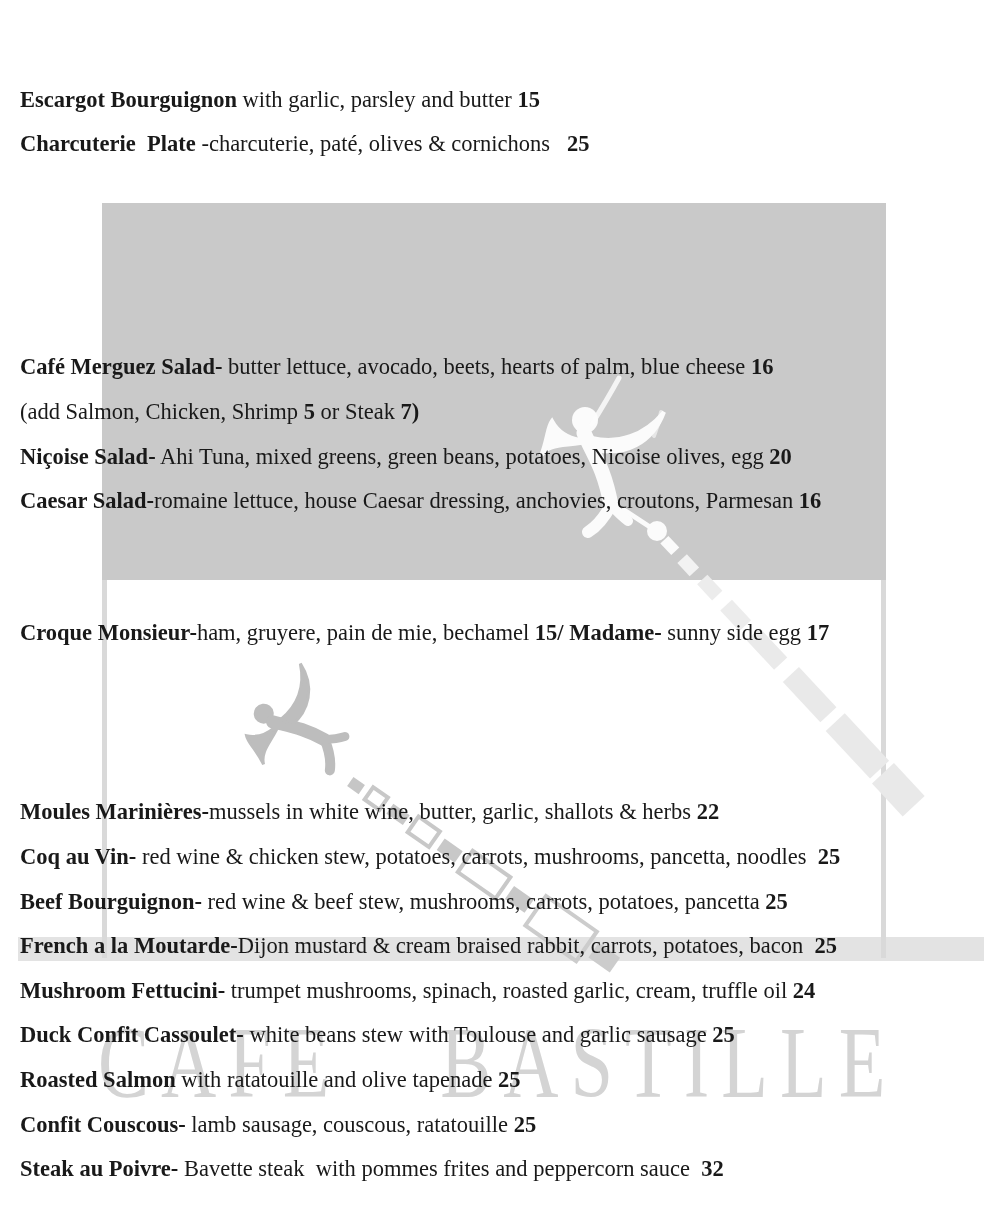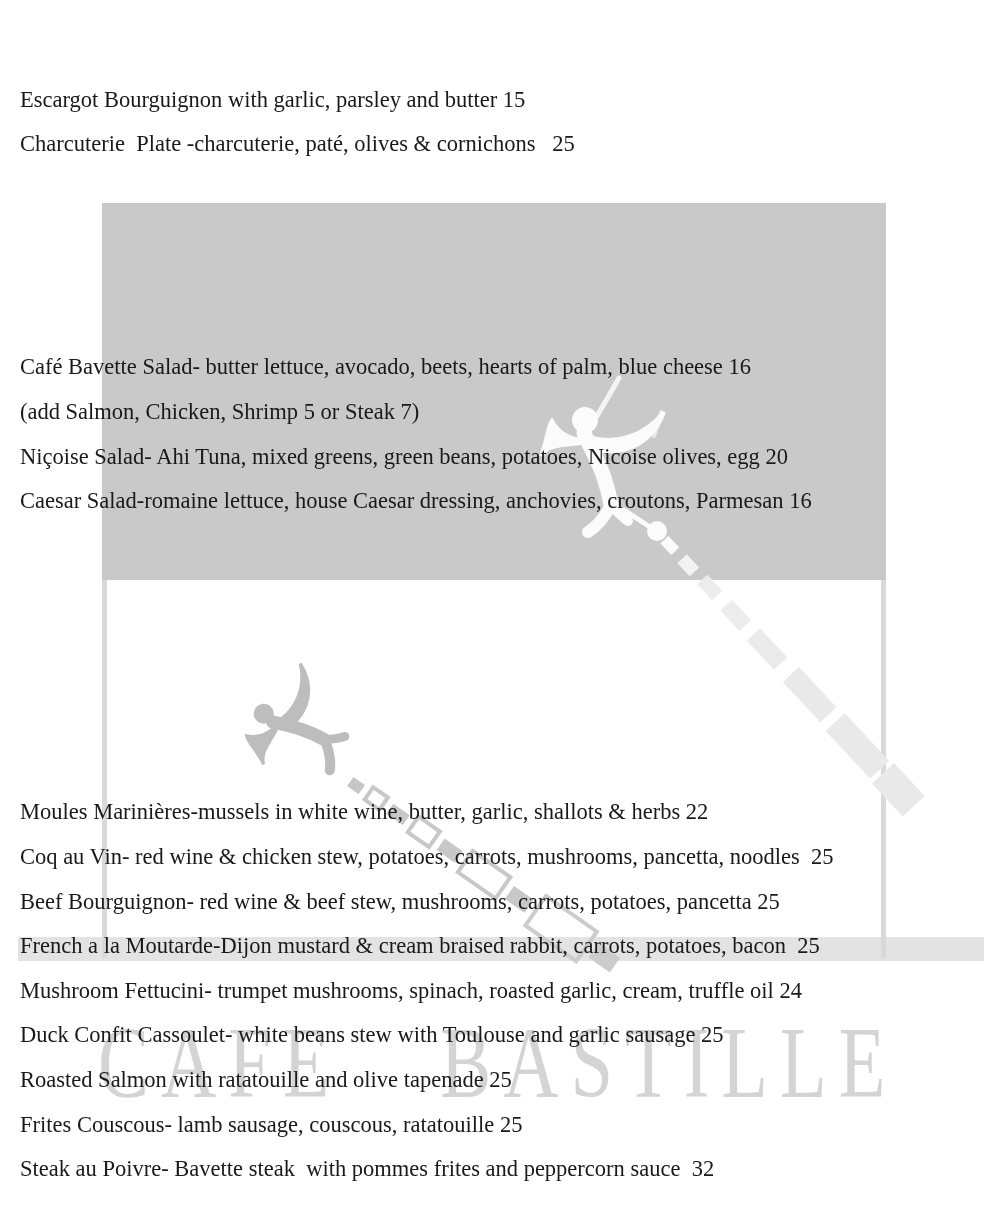--- a/index.html
+++ b/index.html
@@ -45,21 +45,21 @@
     font-weight:normal;
   }
 
   
   .menu-section{
     position:absolute;left:20px;right:0;z-index:10;
   }
   .menu-line{
     font-size:22.5px;line-height:44.6px;white-space:nowrap;
   }
-  .menu-line .b{font-weight:normal;}
+  .menu-line .b{font-weight:bold;}
 </style>
 </head>
 <body>
 
 <div class="page">
 
   <div class="photo-panel"></div>
 
   <div class="band"></div>
 
@@ -122,32 +122,33 @@
     </g>
   </svg>
 
   <div class="brand-watermark"><span>CAFE</span> <span>BASTILLE</span></div>
 
   <div class="menu-section" style="top:77.7px">
       <div class="menu-line"><span class="b">Escargot Bourguignon</span><span class=""> with garlic, parsley and butter </span><span class="b">15</span></div>
       <div class="menu-line"><span class="b">Charcuterie&nbsp; Plate</span><span class=""> -charcuterie, paté, olives &amp; cornichons&nbsp;&nbsp; </span><span class="b">25</span></div>
     </div>
   <div class="menu-section" style="top:345.4px">
-      <div class="menu-line"><span class="b">Café Bavette Salad-</span><span class=""> butter lettuce, avocado, beets, hearts of palm, blue cheese </span><span class="b">16</span></div>
+      <div class="menu-line"><span class="b">Café Merguez Salad-</span><span class=""> butter lettuce, avocado, beets, hearts of palm, blue cheese </span><span class="b">16</span></div>
       <div class="menu-line"><span class=""> (add Salmon, Chicken, Shrimp </span><span class="b">5</span><span class=""> or Steak </span><span class="b">7)</span></div>
       <div class="menu-line"><span class="b">Niçoise Salad-</span><span class=""> Ahi Tuna, mixed greens, green beans, potatoes, Nicoise olives, egg </span><span class="b">20</span></div>
       <div class="menu-line"><span class="b">Caesar Salad-</span><span class="">romaine lettuce, house Caesar dressing, anchovies, croutons, Parmesan </span><span class="b">16</span></div>
     </div>
   <div class="menu-section" style="top:611.4px">
+      <div class="menu-line"><span class="b">Croque Monsieur-</span><span class="">ham, gruyere, pain de mie, bechamel </span><span class="b">15/ Madame-</span><span class=""> sunny side egg </span><span class="b">17</span></div>
     </div>
   <div class="menu-section" style="top:790.4px">
       <div class="menu-line"><span class="b">Moules Marinières-</span><span class="">mussels in white wine, butter, garlic, shallots &amp; herbs </span><span class="b">22</span></div>
       <div class="menu-line"><span class="b">Coq au Vin-</span><span class=""> red wine &amp; chicken stew, potatoes, carrots, mushrooms, pancetta, noodles&nbsp; </span><span class="b">25</span></div>
       <div class="menu-line"><span class="b">Beef Bourguignon-</span><span class=""> red wine &amp; beef stew, mushrooms, carrots, potatoes, pancetta </span><span class="b">25</span></div>
       <div class="menu-line"><span class="b">French a la Moutarde-</span><span class="">Dijon mustard &amp; cream braised rabbit, carrots, potatoes, bacon&nbsp; </span><span class="b">25</span></div>
       <div class="menu-line"><span class="b">Mushroom Fettucini-</span><span class=""> trumpet mushrooms, spinach, roasted garlic, cream, truffle oil </span><span class="b">24</span></div>
       <div class="menu-line"><span class="b">Duck Confit Cassoulet-</span><span class=""> white beans stew with Toulouse and garlic sausage </span><span class="b">25</span></div>
       <div class="menu-line"><span class="b">Roasted Salmon</span><span class=""> with ratatouille and olive tapenade </span><span class="b">25</span></div>
-      <div class="menu-line"><span class="b">Frites Couscous-</span><span class=""> lamb sausage, couscous, ratatouille </span><span class="b">25</span></div>
+      <div class="menu-line"><span class="b">Confit Couscous-</span><span class=""> lamb sausage, couscous, ratatouille </span><span class="b">25</span></div>
       <div class="menu-line"><span class="b">Steak au Poivre-</span><span class=""> Bavette steak&nbsp; with pommes frites and peppercorn sauce&nbsp; </span><span class="b">32</span></div>
     </div>
 
 </div>
 
 </body></html>

